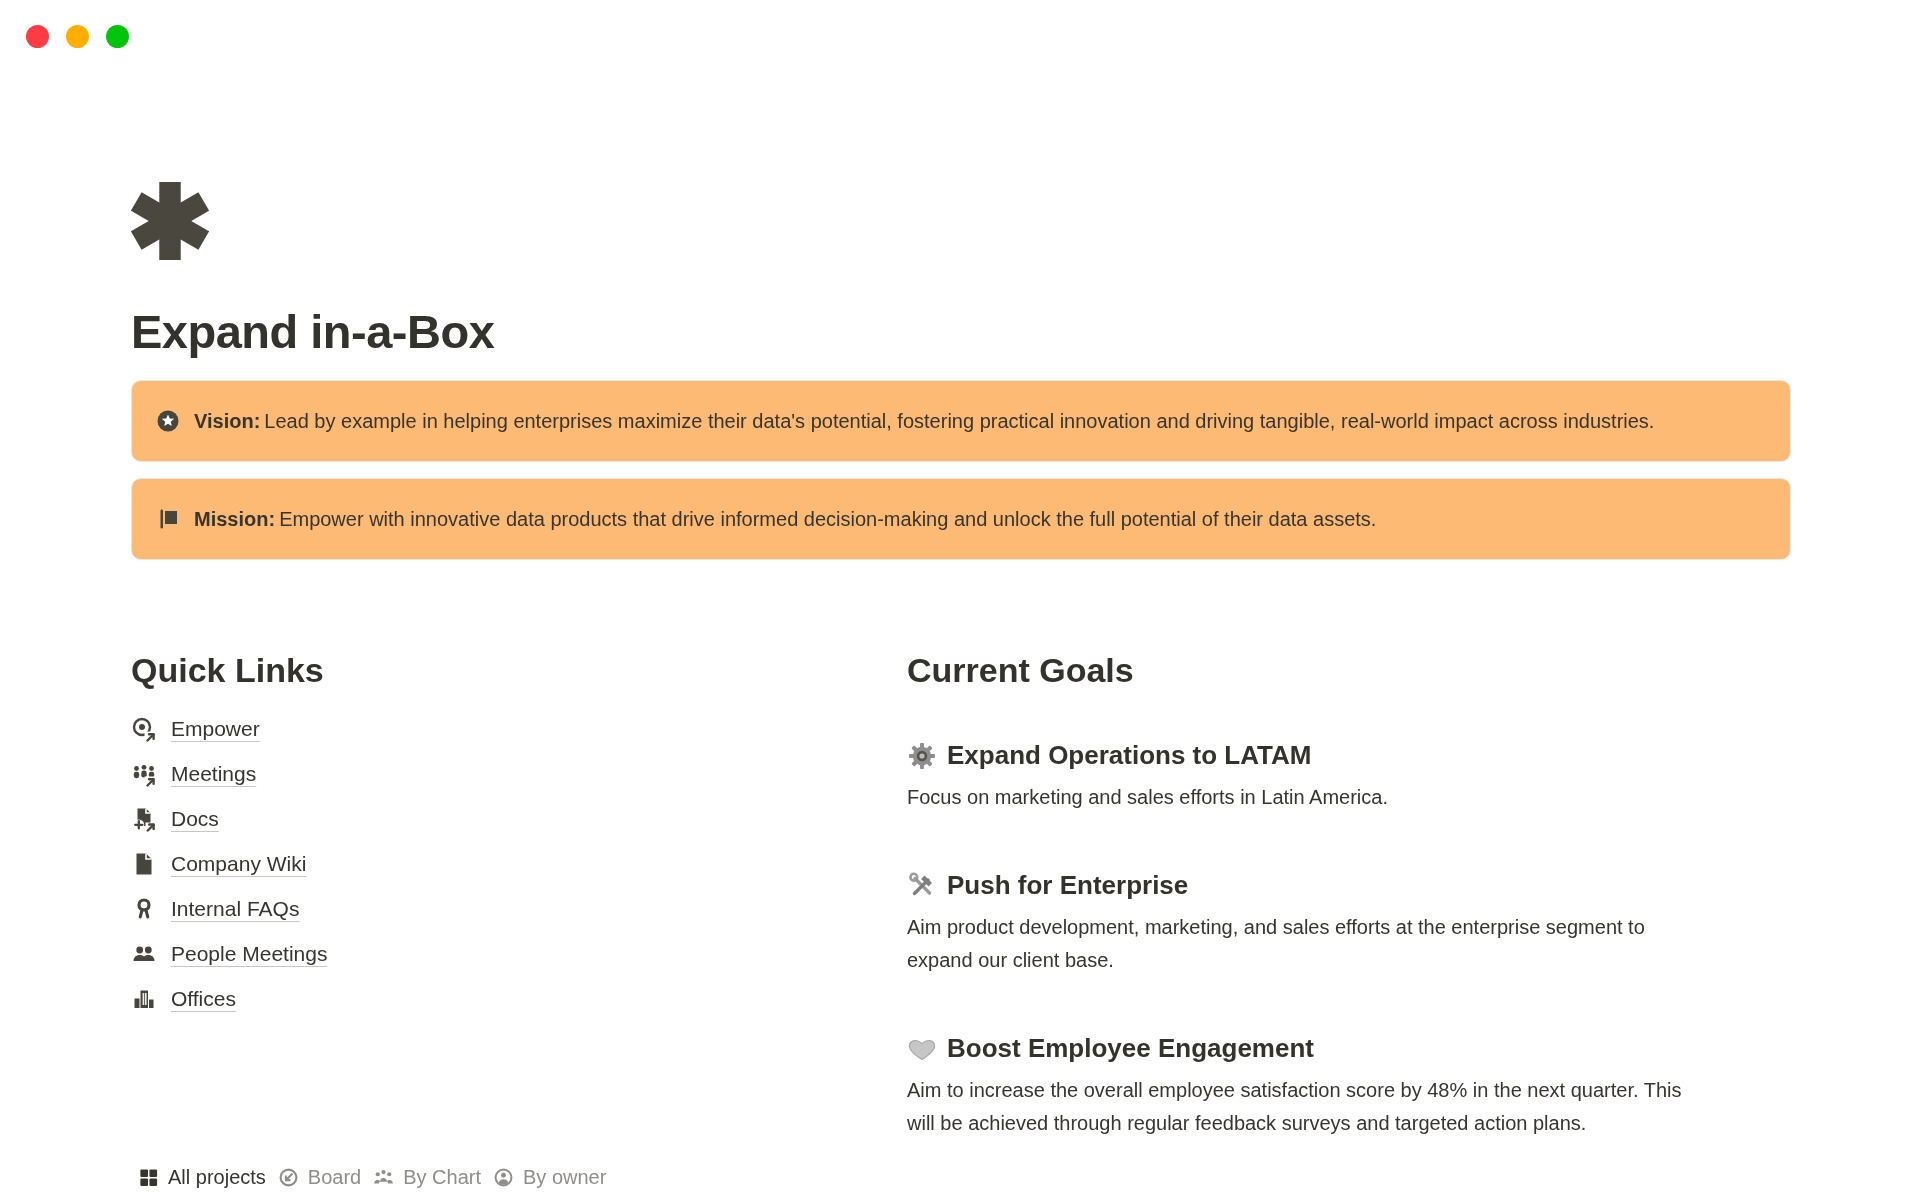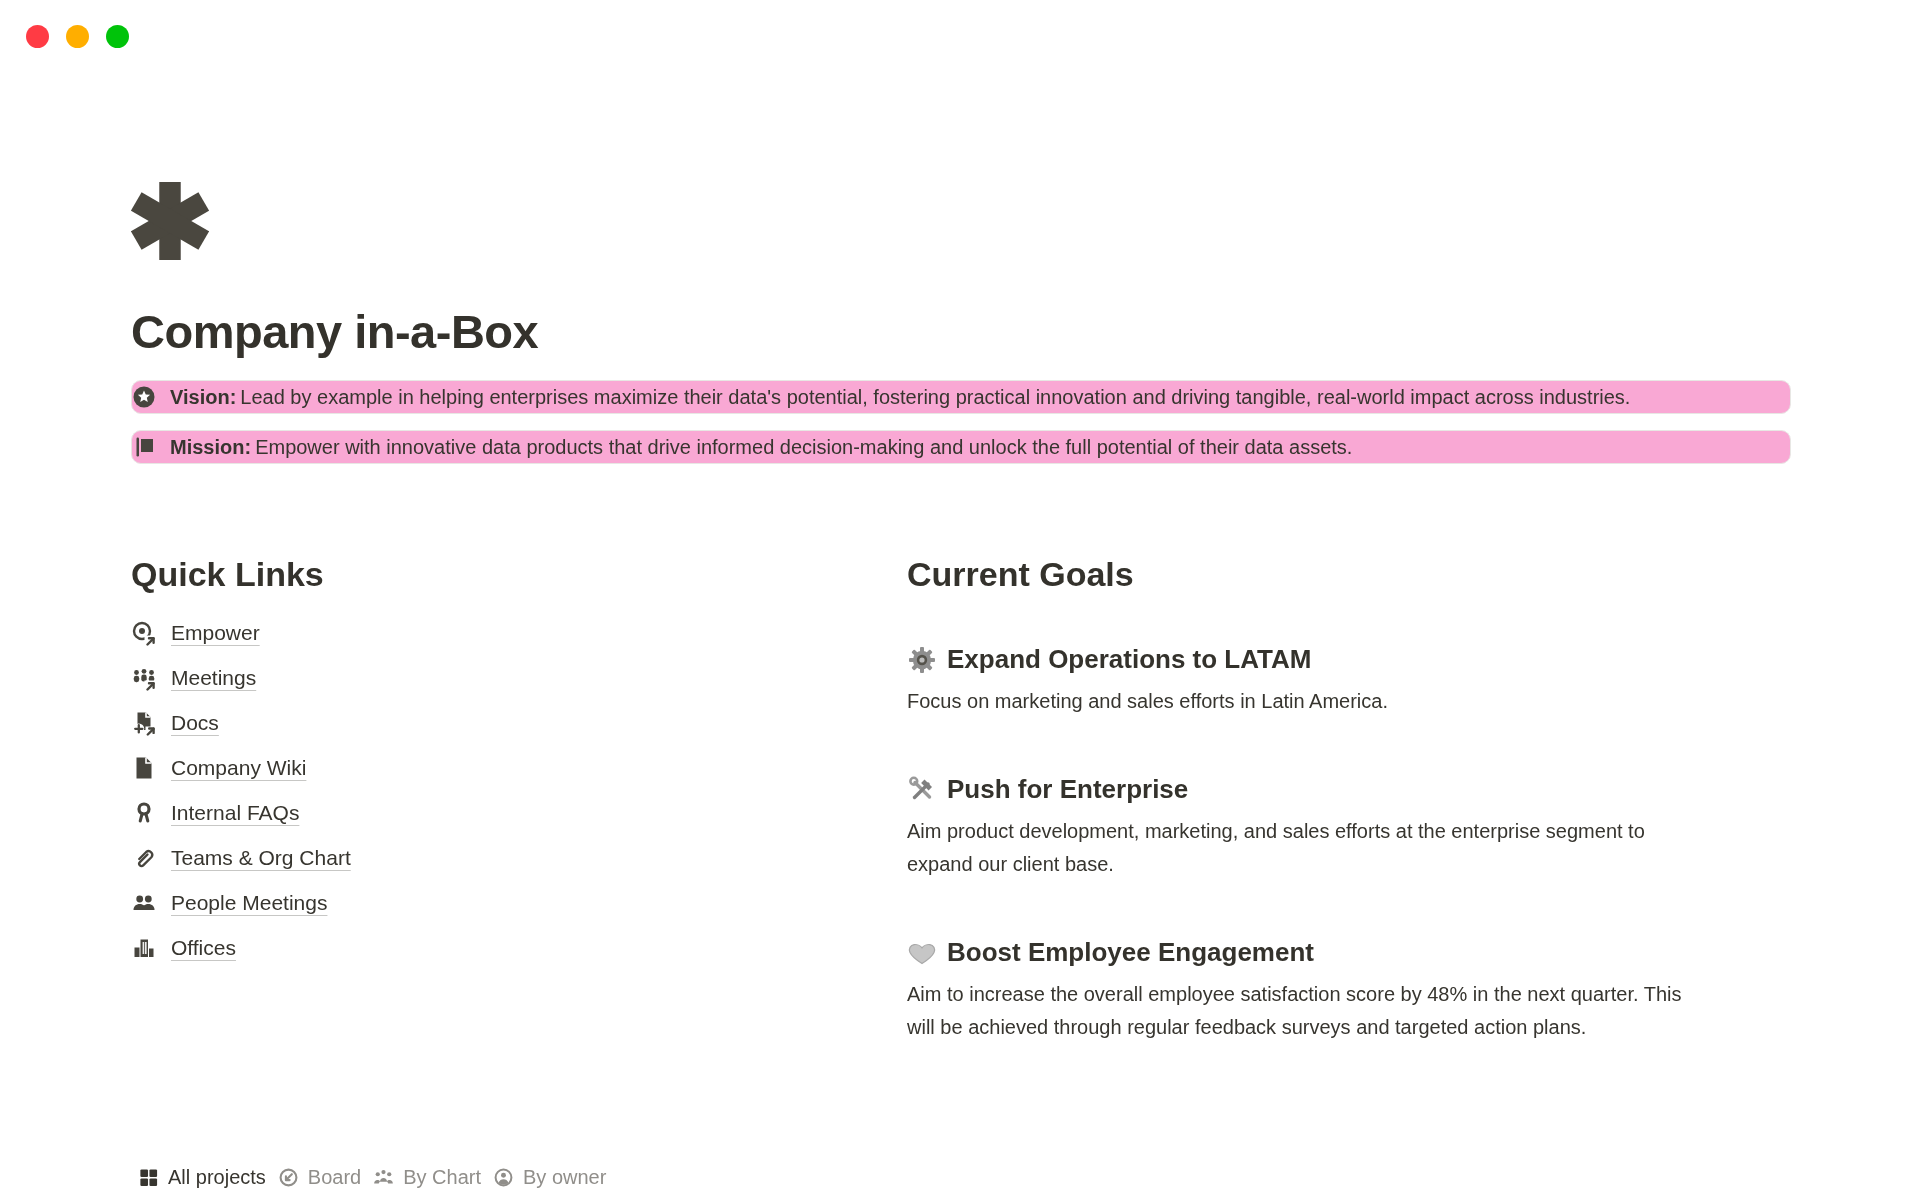--- a/index.html
+++ b/index.html
@@ -14,21 +14,21 @@
   .tl.green  { background:#00C30A; }
 
   .content { position:absolute; left:131px; top:0; width:1660px; }
 
   .page-icon { margin-top:182px; width:78px; height:78px; cursor:pointer; }
 
   h1.page-title { margin-top:44px; font-size:47px; line-height:56px; font-weight:700;
                   color:#34322C; letter-spacing:-0.5px; }
 
   .callout { display:flex; align-items:flex-start; gap:14px; border:1px solid #E8E7E4;
-             border-radius:10px; padding:0; margin-top:20px; background:#f9a8d4; }
+             border-radius:10px; padding:24px; margin-top:20px; background:#fdba74; }
   .callout + .callout { margin-top:16px; }
   .callout .co-icon { flex:0 0 24px; width:24px; height:24px; margin-top:4px; }
   .callout .co-text { font-size:20px; line-height:32px; color:#37352F; max-width:1588px; }
   .co-label { font-weight:700; margin-right:4px; }
 
   .columns { margin-top:90px; display:grid; grid-template-columns:776px 800px; }
 
   h2.section-heading { font-size:34px; line-height:40px; font-weight:700; color:#34322C; }
 
   ul.quick-links { list-style:none; margin-top:16px; }
@@ -67,21 +67,21 @@
   <div class="page-icon">
     <svg viewBox="0 0 80 80" width="78" height="78">
       <g fill="#4A473F">
         <rect x="29" y="0" width="22" height="80"></rect>
         <rect x="29" y="0" width="22" height="80" transform="rotate(60 40 40)"></rect>
         <rect x="29" y="0" width="22" height="80" transform="rotate(-60 40 40)"></rect>
       </g>
     </svg>
   </div>
 
-  <h1 class="page-title">Company in-a-Box</h1>
+  <h1 class="page-title">Expand in-a-Box</h1>
 
   <div class="callout">
     <span class="co-icon">
       <svg viewBox="0 0 24 24" width="24" height="24">
         <circle cx="12" cy="12" r="10.5" fill="#47453E"></circle>
         <path fill="#ffffff" d="M12 5.4l1.75 4 4.35.42-3.3 2.9.98 4.28L12 14.7l-3.78 2.3.98-4.28-3.3-2.9 4.35-.42z"></path>
       </svg>
     </span>
     <div class="co-text">
       <span class="co-label">Vision:</span><span>Lead by example in helping enterprises maximize their data's potential, fostering practical innovation and driving tangible, real-world impact across industries.</span>
@@ -164,28 +164,20 @@
         <li>
           <span class="ql-icon">
             <svg viewBox="0 0 26 26" width="26" height="26" class="ic">
               <circle cx="13" cy="9" r="5" fill="none" stroke="currentColor" stroke-width="3.2"></circle>
               <path d="M11.2 13.5L9.2 21M14.8 13.5l2 7.5" stroke="currentColor" stroke-width="3" stroke-linecap="round"></path>
             </svg>
           </span>
           <span class="ql-label">Internal FAQs</span>
         </li>
 
-        <li>
-          <span class="ql-icon">
-            <svg viewBox="0 0 26 26" width="26" height="26" class="ic">
-              <path d="M8.2 14l7-7a3.7 3.7 0 0 1 5.2 5.2l-8.2 8.2a2.3 2.3 0 0 1-3.3-3.3l7.6-7.6" fill="none" stroke="currentColor" stroke-width="2.3" stroke-linecap="round" stroke-linejoin="round"></path>
-            </svg>
-          </span>
-          <span class="ql-label">Teams &amp; Org Chart</span>
-        </li>
 
         <li>
           <span class="ql-icon">
             <svg viewBox="0 0 26 26" width="26" height="26" class="ic">
               <circle cx="8.7" cy="9" r="3.4" fill="currentColor"></circle>
               <path d="M2.5 20c0-3.7 2.7-5.9 6.2-5.9s6.2 2.2 6.2 5.9z" fill="currentColor"></path>
               <circle cx="17.3" cy="9" r="3.4" fill="currentColor"></circle>
               <path d="M11.1 20c0-3.7 2.7-5.9 6.2-5.9s6.2 2.2 6.2 5.9z" fill="currentColor"></path>
             </svg>
           </span>

